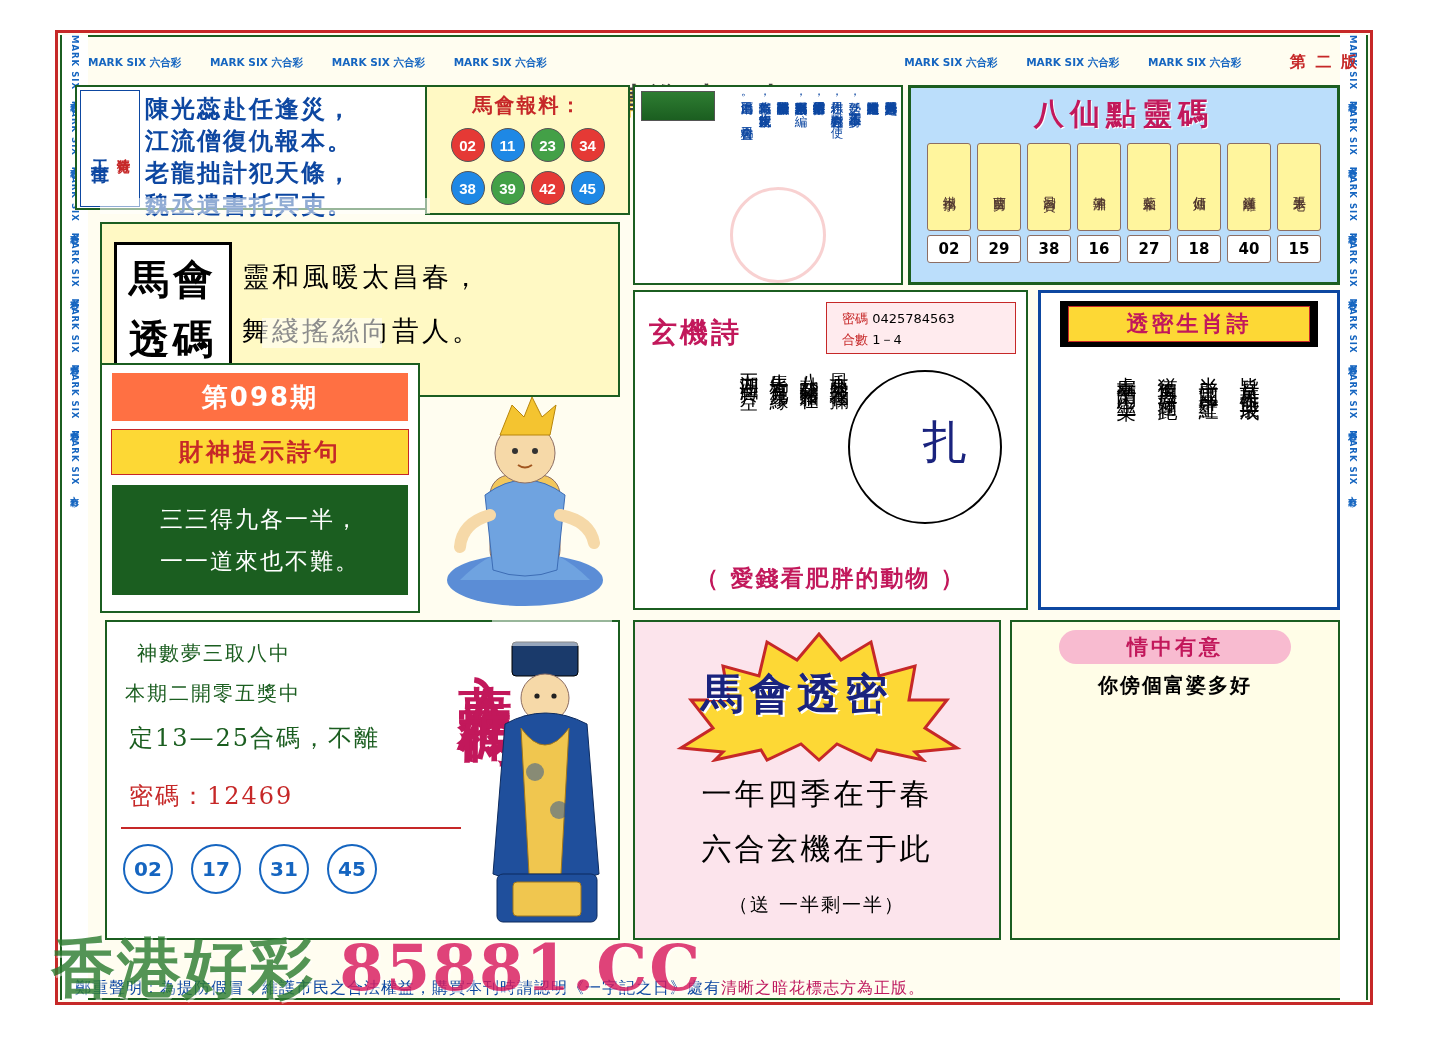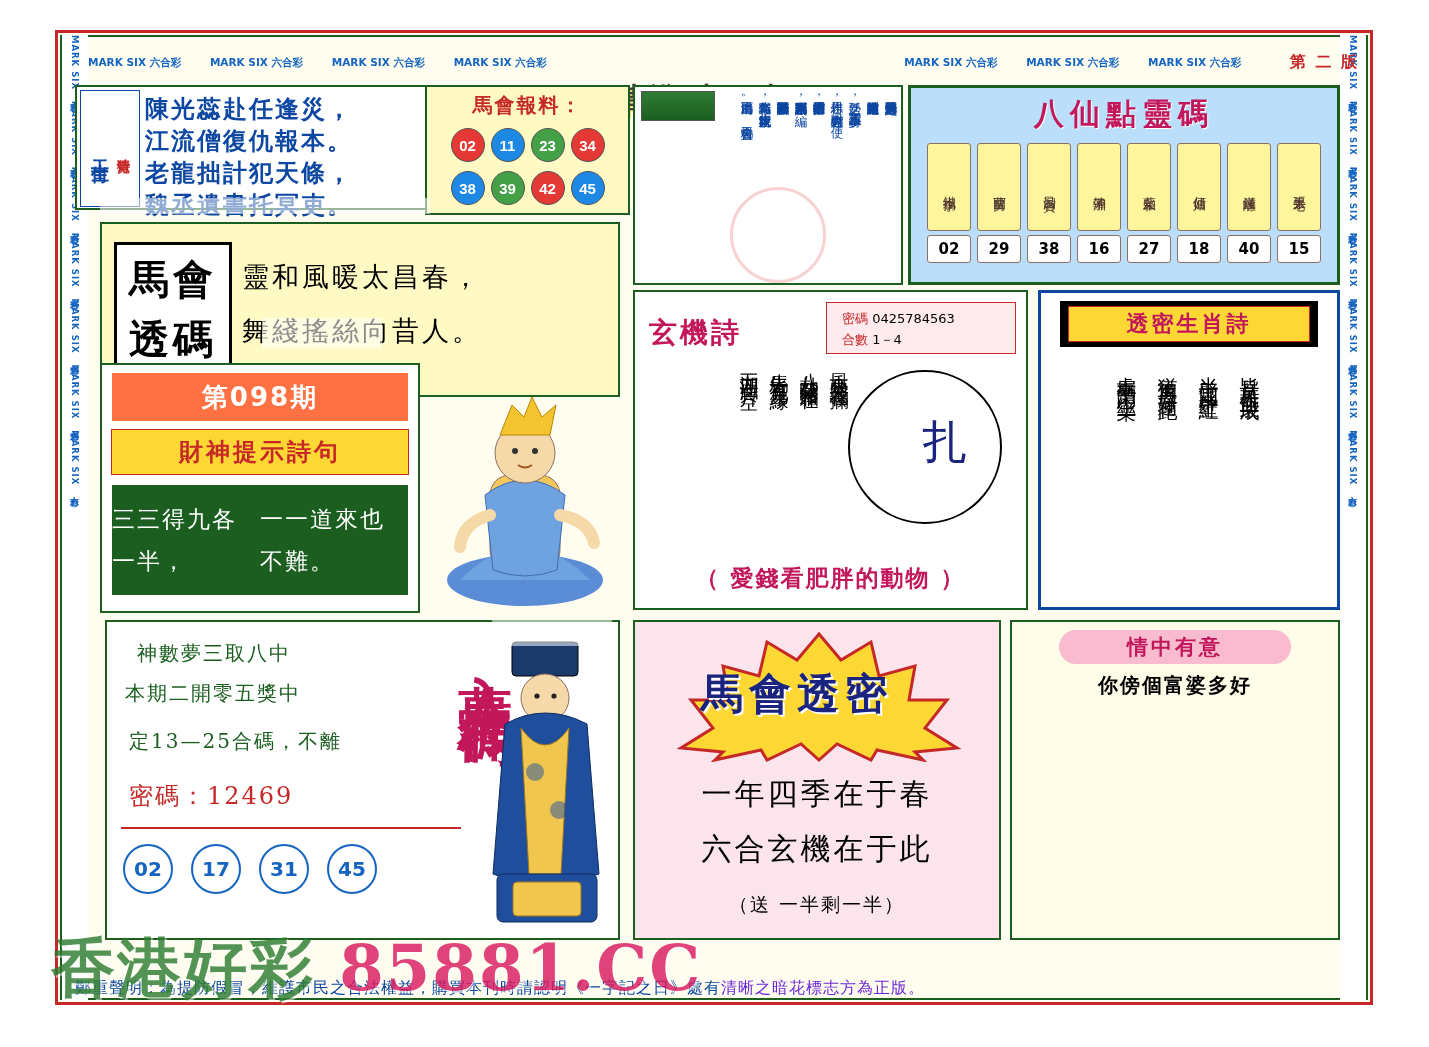--- a/index.html
+++ b/index.html
@@ -177,21 +177,21 @@
     font-size:26px;font-weight:bold;color:#fff;letter-spacing:2px;
   }
   #issue-box .sub{
     margin:8px auto 0;width:296px;height:44px;background:#fdd835;border:1px solid #c62828;
     display:flex;align-items:center;justify-content:center;
     font-size:24px;font-weight:bold;color:#c62828;letter-spacing:3px;
     font-family:"DejaVu Serif","Liberation Serif",serif;
   }
   #issue-box .green{
     margin:10px auto 0;width:296px;height:110px;background:#1b5e20;
-    display:flex;align-items:center;justify-content:center;
+    display:flex;flex-direction:column;align-items:center;justify-content:center;
     color:#fff;font-size:23px;line-height:42px;letter-spacing:2px;
     font-family:"DejaVu Serif","Liberation Serif",serif;
   }
   
   #deity1{left:430px;top:365px;width:190px;height:245px;}
   
   #xuanji{left:633px;top:290px;width:395px;height:320px;border:2px solid #1b5e20;background:#fff;}
   #xuanji .ttl{
     position:absolute;left:14px;top:22px;
     font-size:28px;color:#c2185b;font-weight:bold;letter-spacing:3px;
@@ -246,21 +246,21 @@
   #toumi .poem span{
     writing-mode:vertical-rl;text-orientation:upright;
     font-size:20px;letter-spacing:4px;color:#000;
     font-family:"DejaVu Serif","Liberation Serif",serif;
   }
 
   
   #dream{left:105px;top:620px;width:515px;height:320px;border:2px solid #1b5e20;background:#fff;}
   #dream .l1{position:absolute;left:30px;top:18px;font-size:20px;color:#1b5e20;letter-spacing:2px;font-family:"DejaVu Serif","Liberation Serif",serif;}
   #dream .l2{position:absolute;left:18px;top:58px;font-size:20px;color:#1b5e20;letter-spacing:2px;font-family:"DejaVu Serif","Liberation Serif",serif;}
-  #dream .l3{position:absolute;left:22px;top:100px;font-size:20px;color:#1b5e20;letter-spacing:2px;font-family:"DejaVu Serif","Liberation Serif",serif;margin-top:6px;}
+  #dream .l3{position:absolute;left:22px;top:100px;font-size:24px;color:#1b5e20;letter-spacing:2px;font-family:"DejaVu Serif","Liberation Serif",serif;}
   #dream .code{position:absolute;left:22px;top:158px;font-size:24px;color:#c62828;letter-spacing:2px;font-family:"DejaVu Serif","Liberation Serif",serif;}
   #dream .hr{position:absolute;left:14px;top:205px;width:340px;height:2px;background:#c62828;}
   #dream .nums{position:absolute;left:16px;top:222px;display:flex;gap:18px;}
   .onum{
     width:46px;height:46px;border:2px solid #1565c0;border-radius:50%;
     display:flex;align-items:center;justify-content:center;
     font-size:20px;font-weight:bold;color:#1565c0;
   }
   #dream .bigv{
     position:absolute;right:96px;top:10px;
@@ -309,21 +309,21 @@
     margin:8px 14px 0;font-size:15px;line-height:26px;color:#000;text-align:justify;
     font-family:"DejaVu Serif","Liberation Serif",serif;
   }
 
   
   .declaration{
     position:absolute;left:75px;top:978px;width:1290px;
     font-size:16px;color:#0d47a1;letter-spacing:1px;white-space:nowrap;
     font-family:"DejaVu Serif","Liberation Serif",serif;
   }
-  .declaration .hl{color:#6d28d9;}
+  .declaration .hl{color:#be185d;}
   
   .watermark{
     position:absolute;left:10px;top:925px;
     font-size:64px;font-weight:bold;color:#d81b60;opacity:.82;
     letter-spacing:2px;white-space:nowrap;
     font-family:"DejaVu Serif","Liberation Serif",serif;
     text-shadow:2px 2px 0 rgba(255,255,255,.6);
     margin-left:41px;
   }
   .wm-green{color:#2e7d32;}

